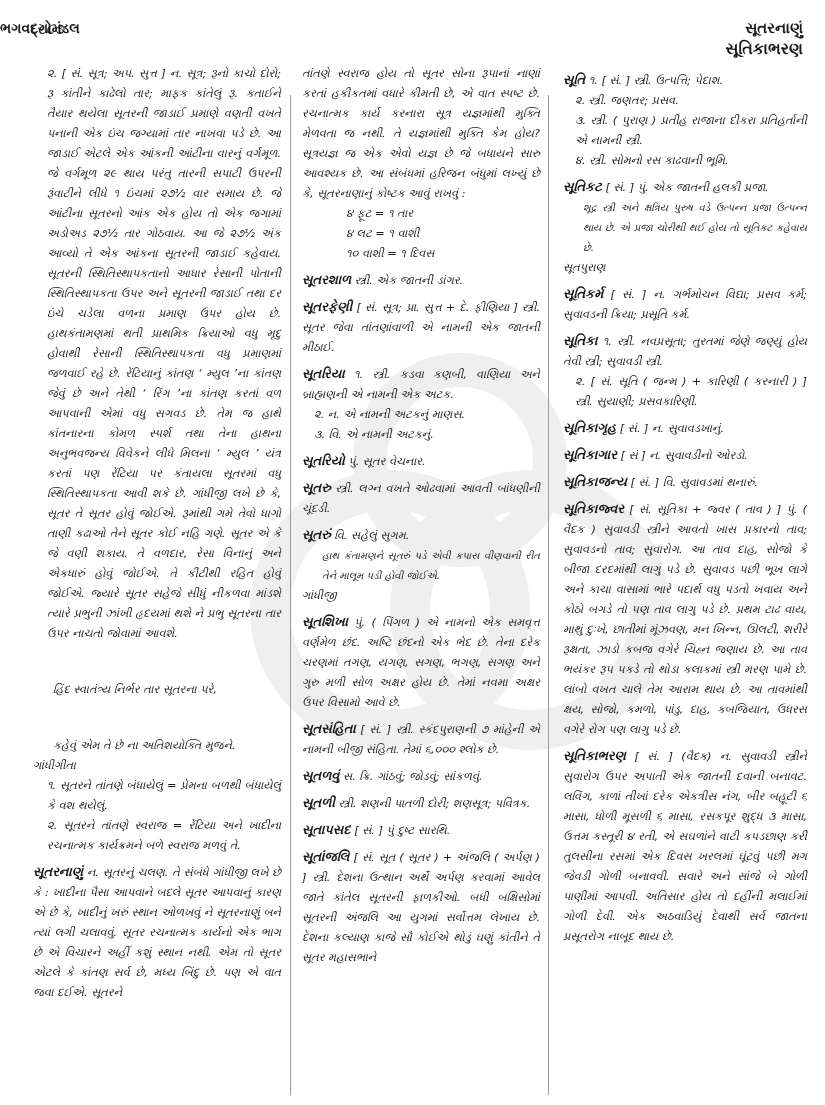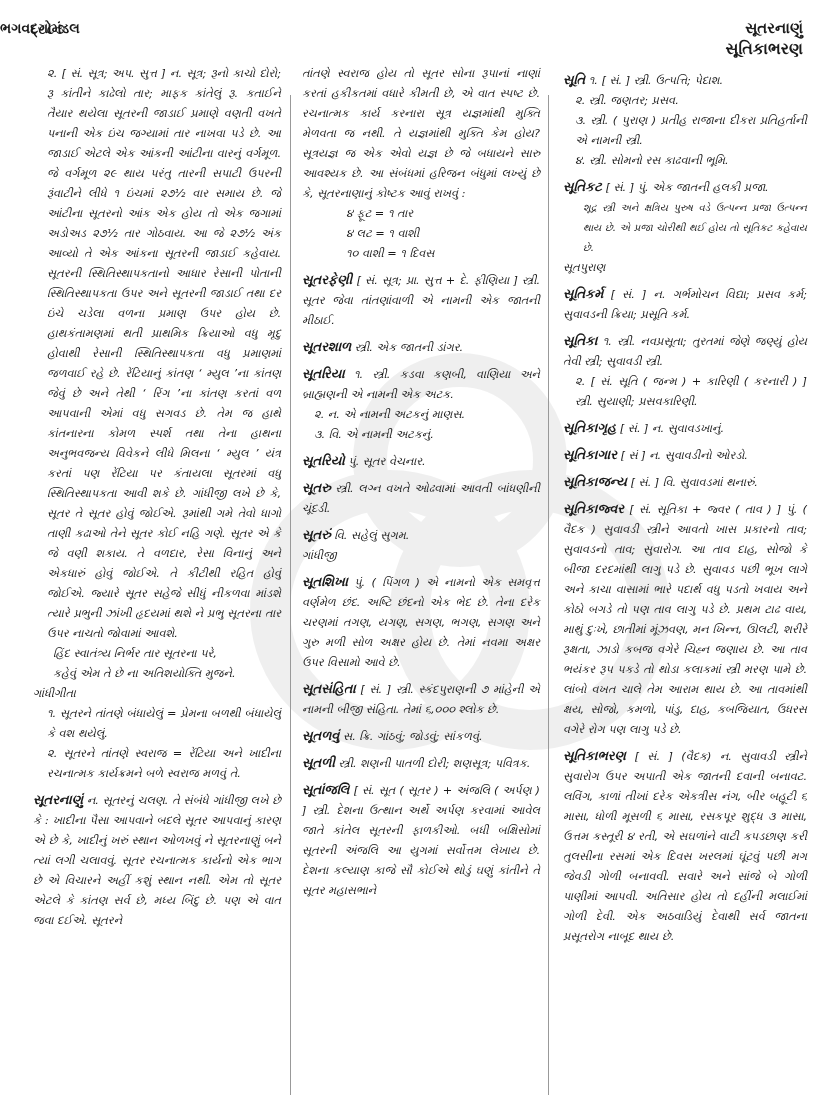--- a/index.html
+++ b/index.html
@@ -29,21 +29,21 @@
   .col3 { left:563px; width:244px; }
   .rule { position:absolute; top:95px; width:1px; background:#999; }
   .rule1 { left:290px; height:1000px; }
   .rule2 { left:548px; height:1000px; }
   .para { margin:0 0 0 0; }
   .indent { padding-left:14px; }
   .entry { margin-top:6px; }
   .entry .hw { font-weight:bold; font-size:13px; }
   .sense { padding-left:12px; }
   .cont { padding-left:12px; }
-  .verse { padding-left:20px; }
+  .verse { padding-left:20px;margin-top:36px; }
   .src { text-align:left; }
   .table-line { padding-left:44px; }
   .quote { padding-left:20px; font-size:10px; }
 </style>
 </head>
 <body>
 
 <svg class="watermark" viewBox="0 0 420 560">
   <circle cx="140" cy="280" r="120" fill="none" stroke="#000" stroke-width="40"></circle>
   <circle cx="280" cy="280" r="120" fill="none" stroke="#000" stroke-width="40"></circle>
@@ -74,37 +74,39 @@
     <span>ન. સૂતરનું ચલણ. તે સંબંધે ગાંધીજી લખે છે કે : ખાદીના પૈસા આપવાને બદલે સૂતર આપવાનું કારણ એ છે કે, ખાદીનું ખરું સ્થાન ઓળખવું ને સૂતરનાણું બને ત્યાં લગી ચલાવવું. સૂતર રચનાત્મક કાર્યનો એક ભાગ છે એ વિચારને અહીં કશું સ્થાન નથી. એમ તો સૂતર એટલે કે કાંતણ સર્વ છે, મધ્ય બિંદુ છે. પણ એ વાત જવા દઈએ. સૂતરને</span>
   </div>
 </div>
 
 <div class="col col2">
   <div>તાંતણે સ્વરાજ હોય તો સૂતર સોના રૂપાનાં નાણાં કરતાં હકીકતમાં વધારે કીમતી છે, એ વાત સ્પષ્ટ છે. રચનાત્મક કાર્ય કરનારા સૂત્ર યજ્ઞમાંથી મુક્તિ મેળવતા જ નથી. તે યજ્ઞમાંથી મુક્તિ કેમ હોય? સૂત્રયજ્ઞ જ એક એવો યજ્ઞ છે જે બધાયને સારુ આવશ્યક છે. આ સંબંધમાં હરિજન બંધુમાં લખ્યું છે કે, સૂતરનાણાનું કોષ્ટક આવું રાખવું :</div>
   <div class="table-line">૪ ફૂટ = ૧ તાર</div>
   <div class="table-line">૪ લટ = ૧ વાશી</div>
   <div class="table-line">૧૦ વાશી = ૧ દિવસ</div>
 
+  <div class="entry"><span class="hw">સૂતરશાળ</span> <span>સ્ત્રી. એક જાતની ડાંગર.</span></div>
   <div class="entry"><span class="hw">સૂતરફેણી</span> <span>[ સં. સૂત્ર; પ્રા. સુત્ત + દે. ફીણિયા ] સ્ત્રી. સૂતર જેવા તાંતણાંવાળી એ નામની એક જાતની મીઠાઈ.</span></div>
-  <div class="entry"><span class="hw">સૂતરશાળ</span> <span>સ્ત્રી. એક જાતની ડાંગર.</span></div>
   <div class="entry">
     <span class="hw">સૂતરિયા</span> <span>૧. સ્ત્રી. કડવા કણબી, વાણિયા અને બ્રાહ્મણની એ નામની એક અટક.</span>
     <div class="sense">૨. ન. એ નામની અટકનું માણસ.</div>
     <div class="sense">૩. વિ. એ નામની અટકનું.</div>
   </div>
   <div class="entry"><span class="hw">સૂતરિયો</span> <span>પું. સૂતર વેચનાર.</span></div>
   <div class="entry"><span class="hw">સૂતરુ</span> <span>સ્ત્રી. લગ્ન વખતે ઓઢવામાં આવતી બાંધણીની ચૂંદડી.</span></div>
   <div class="entry">
     <span class="hw">સૂતરું</span> <span>વિ. સહેલું સુગમ.</span>
+    <div class="quote">હાથ કંતામણને સૂતરું પડે એવી કપાસ વીણવાની રીત તેને માલૂમ પડી હોવી જોઈએ.</div>
     <div class="src">ગાંધીજી</div>
   </div>
   <div class="entry"><span class="hw">સૂતશિખા</span> <span>પું. ( પિંગળ ) એ નામનો એક સમવૃત્ત વર્ણમેળ છંદ. અષ્ટિ છંદનો એક ભેદ છે. તેના દરેક ચરણમાં તગણ, યગણ, સગણ, ભગણ, સગણ અને ગુરુ મળી સોળ અક્ષર હોય છે. તેમાં નવમા અક્ષર ઉપર વિસામો આવે છે.</span></div>
   <div class="entry"><span class="hw">સૂતસંહિતા</span> <span>[ સં. ] સ્ત્રી. સ્કંદપુરાણની ૭ માંહેની એ નામની બીજી સંહિતા. તેમાં ૬,૦૦૦ શ્લોક છે.</span></div>
   <div class="entry"><span class="hw">સૂતળવું</span> <span>સ. ક્રિ. ગાંઠવું; જોડવું; સાંકળવું.</span></div>
   <div class="entry"><span class="hw">સૂતળી</span> <span>સ્ત્રી. શણની પાતળી દોરી; શણસૂત્ર; પવિત્રક.</span></div>
+  <div class="entry"><span class="hw">સૂતાપસદ</span> <span>[ સં. ] પું દુષ્ટ સારથિ.</span></div>
   <div class="entry"><span class="hw">સૂતાંજલિ</span> <span>[ સં. સૂત ( સૂતર ) + અંજલિ ( અર્પણ ) ] સ્ત્રી. દેશના ઉત્થાન અર્થે અર્પણ કરવામાં આવેલ જાતે કાંતેલ સૂતરની ફાળકીઓ. બધી બક્ષિસોમાં સૂતરની અંજલિ આ યુગમાં સર્વોત્તમ લેખાય છે. દેશના કલ્યાણ કાજે સૌ કોઈએ થોડું ઘણું કાંતીને તે સૂતર મહાસભાને</span></div>
 </div>
 
 <div class="col col3">
   <div class="entry">
     <span class="hw">સૂતિ</span> <span>૧. [ સં. ] સ્ત્રી. ઉત્પત્તિ; પેદાશ.</span>
     <div class="sense">૨. સ્ત્રી. જણતર; પ્રસવ.</div>
     <div class="sense">૩. સ્ત્રી. ( પુરાણ ) પ્રતીહ રાજાના દીકરા પ્રતિહર્તાની એ નામની સ્ત્રી.</div>
     <div class="sense">૪. સ્ત્રી. સોમનો રસ કાઢવાની ભૂમિ.</div>
   </div>

